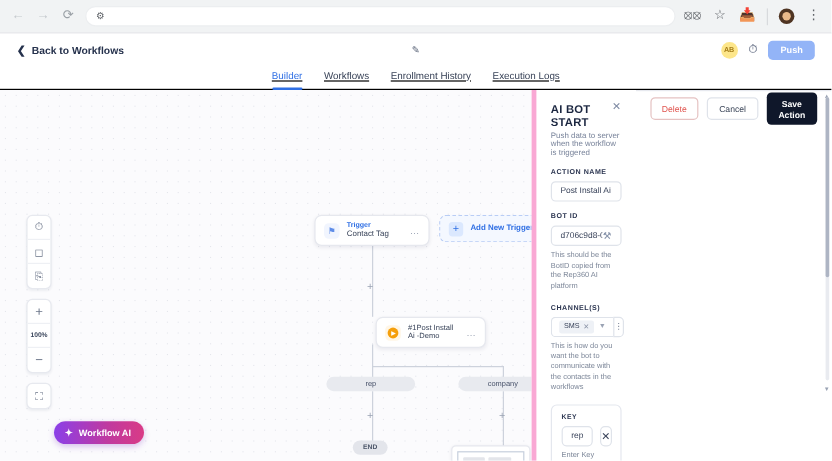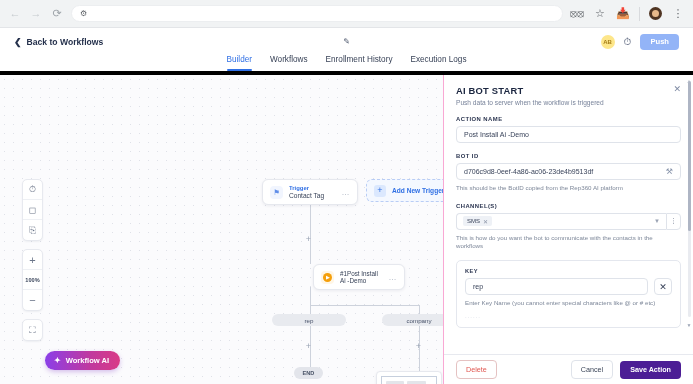--- a/index.html
+++ b/index.html
@@ -74,22 +74,22 @@
     display: flex; align-items: center; justify-content: center;
   }
   .hist-ico { font-size: 10px; color: #44506b; }
   .saved-btn {
     background: #93b4f7; color: #fff; font-size: 7.6px; font-weight: 600;
     border-radius: 4px; padding: 3.5px 10px; border: none;
   }
 
   
   .tabs-row {
-    height: 20px; background: #fff; display: flex; align-items: flex-start;
-    padding: 0 14px; border-bottom: 4px solid #000000; position: relative;
+    height: 20px; background: #fff; display: flex; align-items: center;
+    padding: 0 14px; border-bottom: 1px solid #000000; position: relative; text-decoration: underline;
   }
   .tabs { display: flex; gap: 18px; margin: 0 auto; align-items: center; }
   .tab { font-size: 8.2px; color: #384257; position: relative; padding-bottom: 3px; }
   .tab.active { color: #2f6fe4; }
   .tab.active::after {
     content: ""; position: absolute; left: 0; right: 0; bottom: -4px;
     height: 1.6px; background: #2f6fe4; border-radius: 1px;
   }
   .tabs-right {
     position: absolute; right: 12px; top: 0; height: 20px;
@@ -228,22 +228,22 @@
     background: #fff; border-radius: 4px; border: 1px solid #e6e8ee;
     box-shadow: 0 1px 3px rgba(25,35,70,.07); padding: 4px;
   }
   .skel-in { border: 1px solid #c6cfdd; height: 100%; padding: 4px; }
   .srow { display: flex; gap: 3px; margin-bottom: 3.5px; }
   .sbar { height: 4px; background: #e3e5ea; border-radius: 1px; }
 
   
   .panel {
     width: 250px; flex: 0 0 250px; background: #fff;
-    border-left: 1px solid #f9a8d4; position: relative;
-    display: flex; flex-direction: column;
+    border-left: 4px solid #f9a8d4; position: relative;
+    display: flex; flex-direction: row;
   }
   .panel-body { padding: 10px 12px 0 12px; flex: 1 1 auto; overflow: hidden; }
   .p-title-row { display: flex; align-items: flex-start; }
   .p-title { font-size: 9.4px; font-weight: 700; color: #1b2640; letter-spacing: .2px; }
   .p-close { margin-left: auto; color: #7e8aa3; font-size: 9px; line-height: 1; }
   .p-sub { font-size: 6.6px; color: #78839a; margin-top: 3px; }
   .p-lbl {
     font-size: 5.9px; font-weight: 700; color: #2b3550;
     letter-spacing: .45px; margin: 10px 0 4px;
   }
@@ -308,21 +308,21 @@
   }
   .del-btn {
     border: 1px solid #e5c2c2; color: #e0554f; background: #fff;
     font-size: 7.2px; border-radius: 4px; padding: 4px 9px;
   }
   .cancel-btn {
     margin-left: auto; border: 1px solid #dfe3ea; color: #3c4659;
     background: #fff; font-size: 7.2px; border-radius: 4px; padding: 4px 9px;
   }
   .save-btn {
-    background: #4c1d95; color: #fff; border: none;
+    background: #0f172a; color: #fff; border: none;
     font-size: 7.2px; font-weight: 600; border-radius: 4px; padding: 4.5px 10px;
   }
 </style>
 </head>
 <body>
 
 <div class="app">
 
   <div class="browser-bar">
     <div class="nav-ico dim">←</div>

